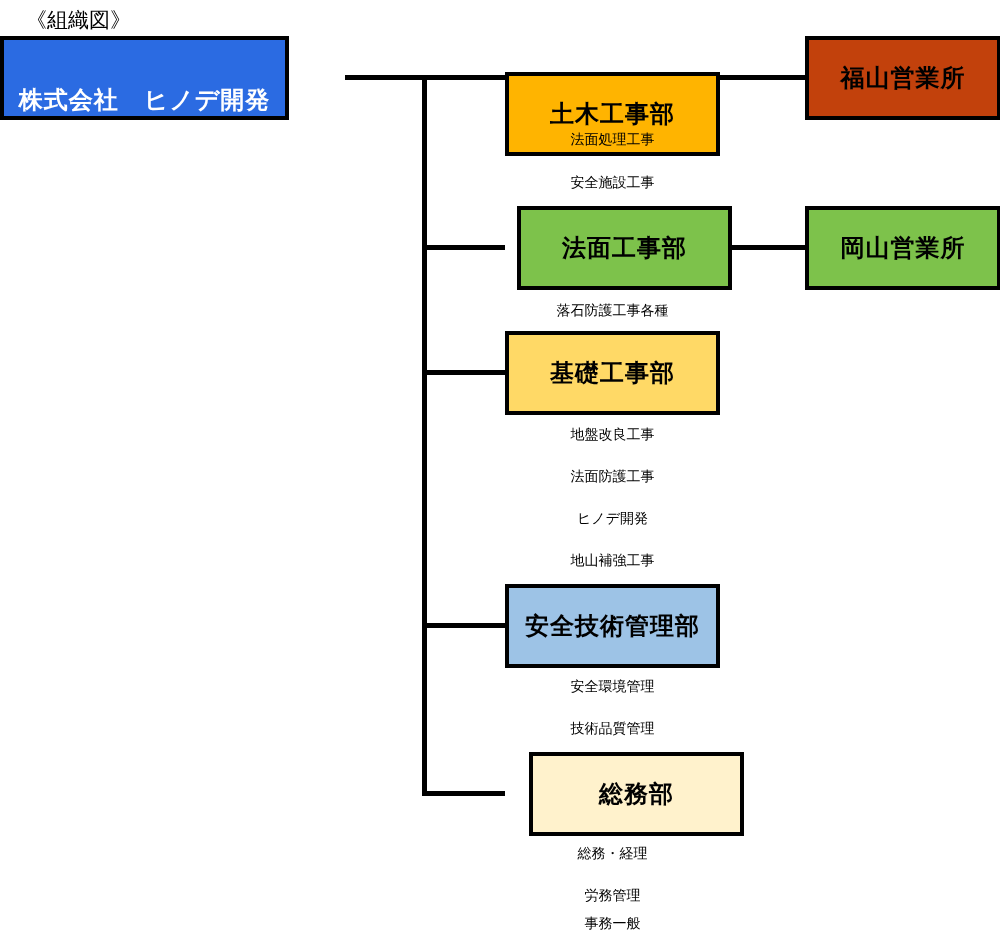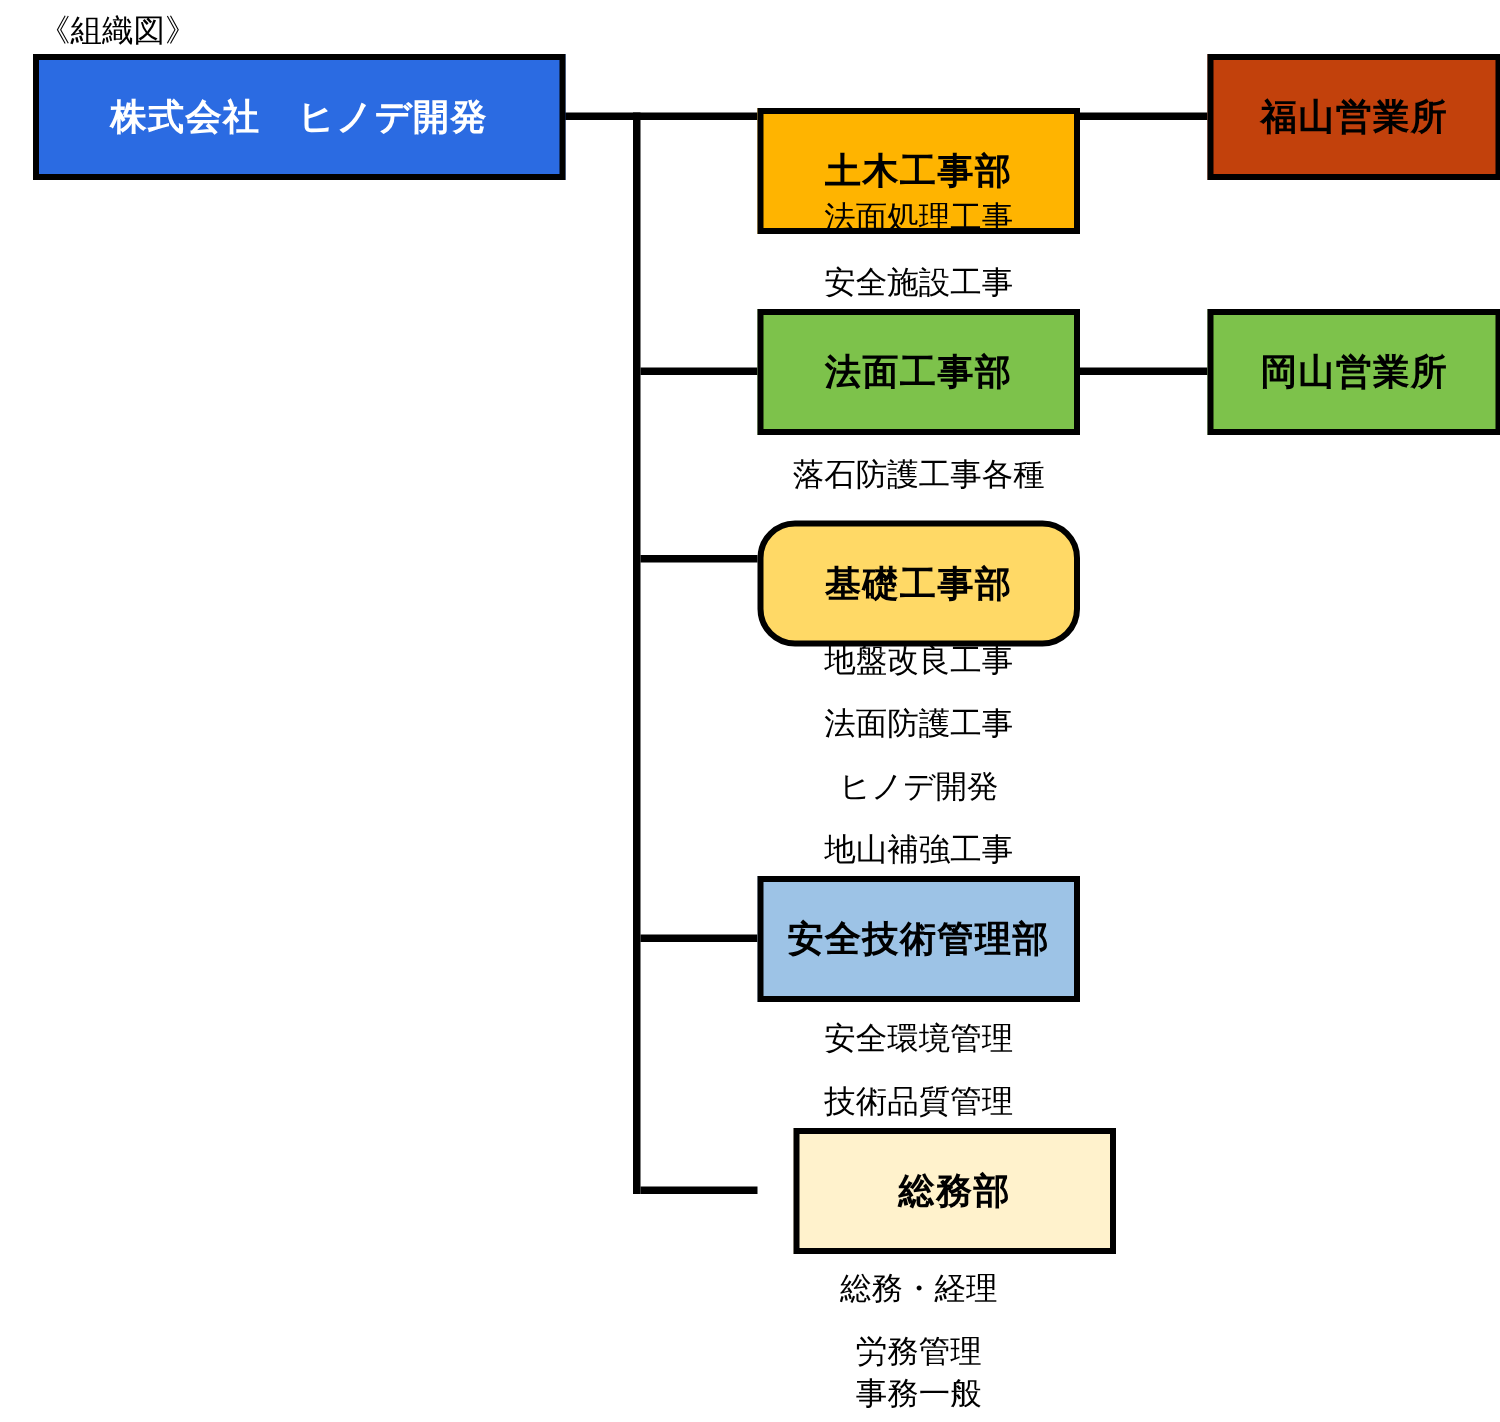--- a/index.html
+++ b/index.html
@@ -28,30 +28,31 @@
     box-sizing: border-box;
     display: flex;
     align-items: center;
     justify-content: center;
     font-weight: bold;
     font-size: 24px;
     color: #000000;
     letter-spacing: 1px;
   }
   .root-box {
-    left: 22px; top: 36px;
-    width: 355px; height: 84px;
+    left: 0; top: 36px;
+    width: 289px; height: 84px;
     color: #ffffff;
+    align-items: flex-end;
   }
   .dept-box { left: 505px; width: 215px; height: 84px; }
   .branch-box { left: 805px; width: 196px; height: 84px; }
 
   .dept-1 { top: 36px; }
   .dept-2 { top: 206px; }
-  .dept-3 { top: 347px; border-radius: 25px; }
+  .dept-3 { top: 331px; }
   .dept-4 { top: 584px; }
   .dept-5 { top: 752px; margin-left: 24px; }
   .branch-1 { top: 36px; }
   .branch-2 { top: 206px; }
 
   .line {
     position: absolute;
     background: #000000;
   }
   .h-line { height: 5px; }
@@ -64,21 +65,21 @@
   .line-dept-4     { left: 427px; top: 623px; width: 78px; }
   .line-dept-5     { left: 427px; top: 791px; width: 78px; }
   .line-branch-1   { left: 720px; top: 75px;  width: 85px; }
   .line-branch-2   { left: 720px; top: 245px; width: 85px; }
 
   .sub-item {
     position: absolute;
     left: 505px;
     width: 215px;
     text-align: center;
-    font-size: 21px;
+    font-size: 14px;
     color: #000000;
   }
   
   .sub-1-0 { top: 131px; }
   .sub-1-1 { top: 174px; }
   
   .sub-2-0 { top: 302px; }
   
   .sub-3-0 { top: 426px; }
   .sub-3-1 { top: 468px; }
@@ -114,21 +115,21 @@
 
   <div class="box dept-box dept-1" style="background-color: rgb(255, 180, 0); margin-top: 36px;">
     <span>土木工事部</span>
   </div>
   <div class="box branch-box branch-1" style="background-color: #c2410c;">
     <span>福山営業所</span>
   </div>
   <div class="sub-item sub-1-0">法面処理工事</div>
   <div class="sub-item sub-1-1">安全施設工事</div>
 
-  <div class="box dept-box dept-2" style="background-color: rgb(125, 194, 75);">
+  <div class="box dept-box dept-2" style="background-color: rgb(125, 194, 75); margin-left: 12px;">
     <span>法面工事部</span>
   </div>
   <div class="box branch-box branch-2" style="background-color: rgb(125, 194, 75);">
     <span>岡山営業所</span>
   </div>
   <div class="sub-item sub-2-0">落石防護工事各種</div>
 
   <div class="box dept-box dept-3" style="background-color: rgb(255, 217, 102);">
     <span>基礎工事部</span>
   </div>

